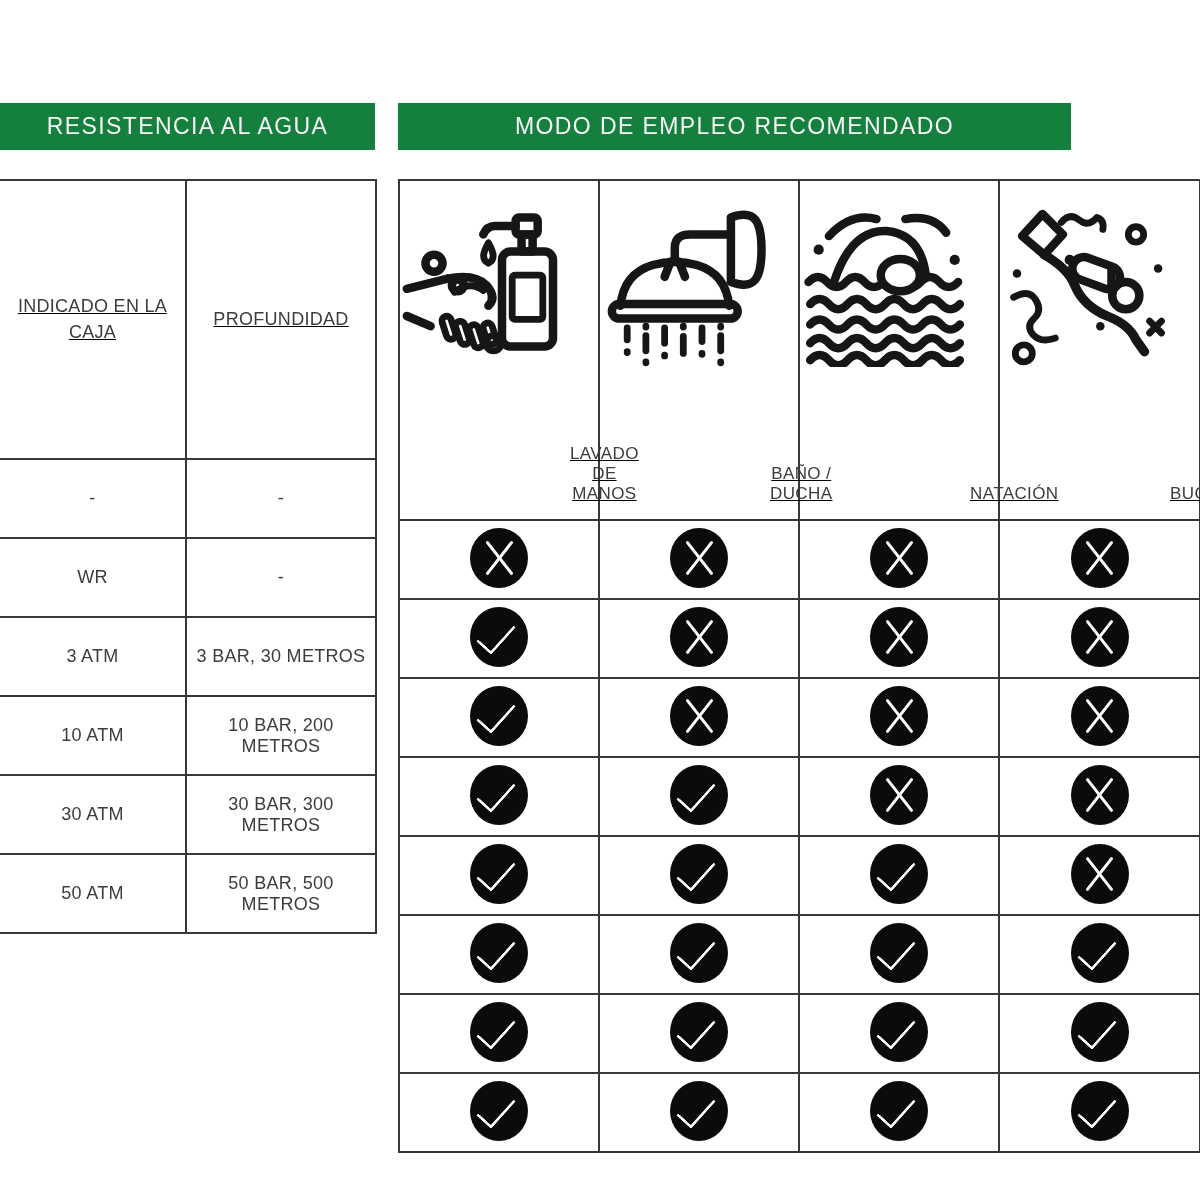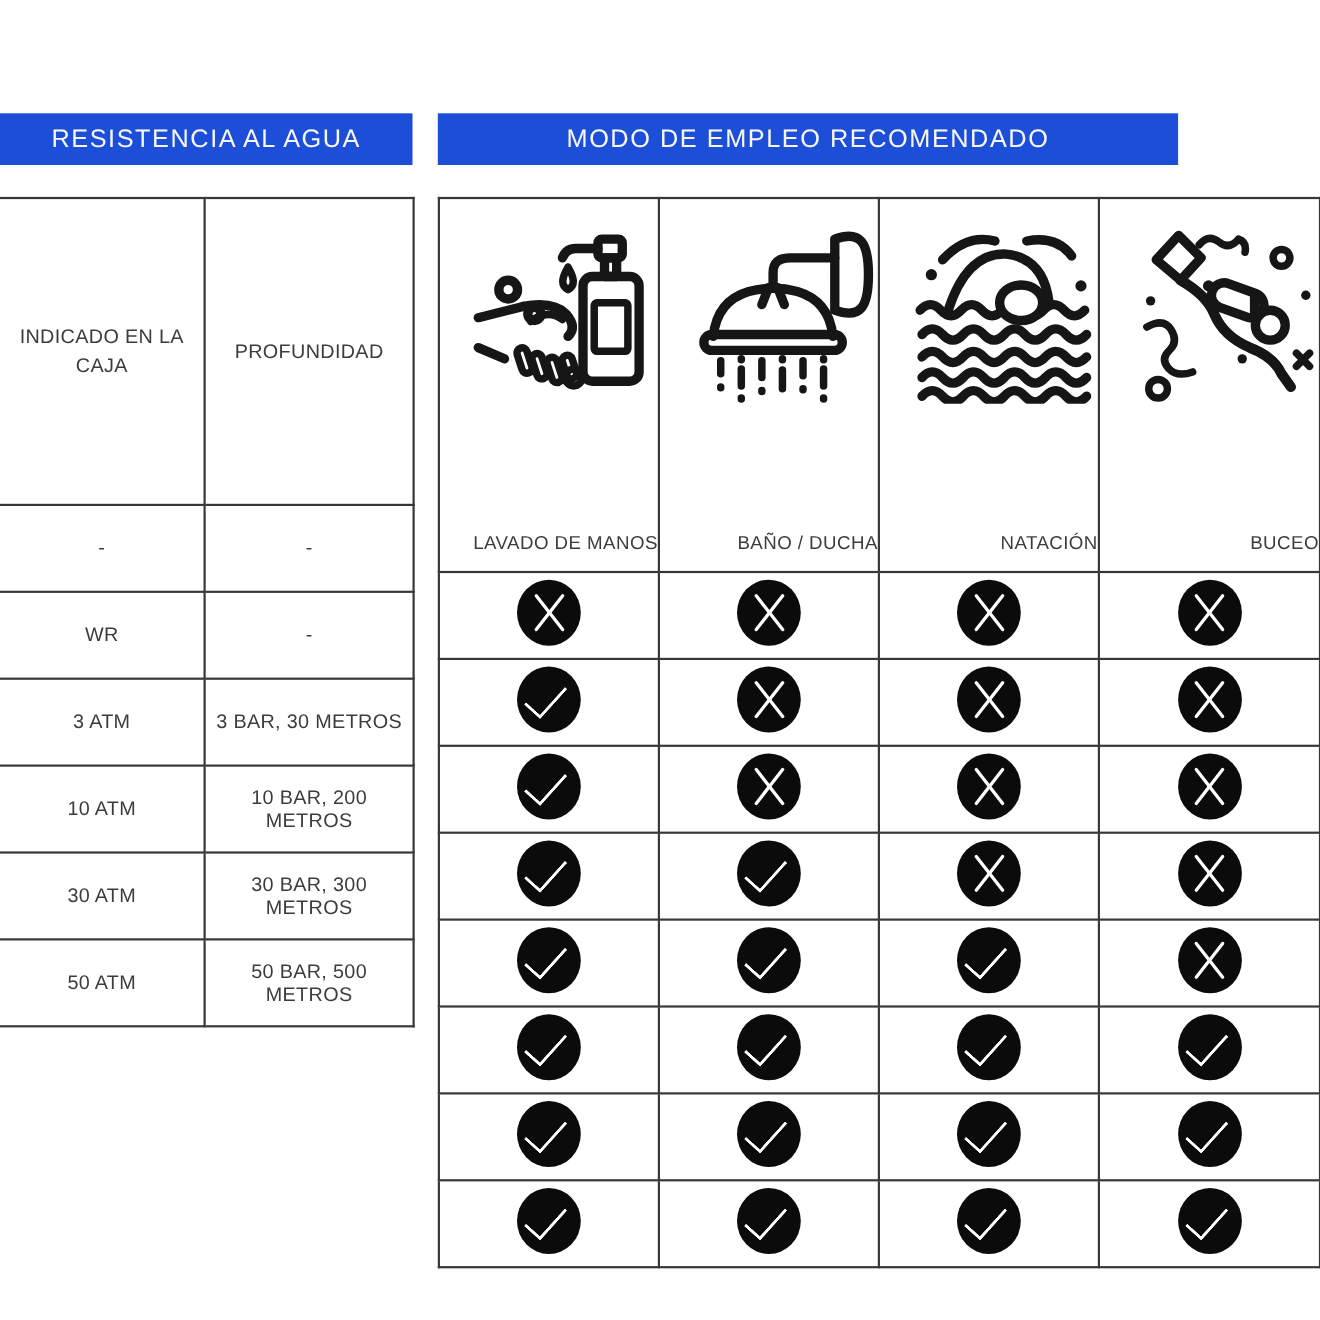--- a/index.html
+++ b/index.html
@@ -1,38 +1,38 @@
 <!DOCTYPE html>
 <html><head>
 <meta charset="utf-8">
 <style>
   html,body{margin:0;padding:0;background:#ffffff;}
   body{width:1200px;height:1200px;font-family:"Liberation Sans",sans-serif;}
   .canvas{position:relative;width:1200px;height:1200px;background:#fff;overflow:hidden;}
 
   
-  .bar{position:absolute;top:103px;height:47px;background:#1d4ed8;color:#f7f7f7;
+  .bar{position:absolute;top:103px;height:47px;background:#15803d;color:#f7f7f7;
        display:flex;align-items:center;justify-content:center;
        font-size:23px;font-weight:400;letter-spacing:1.4px;white-space:nowrap;}
   .bar-left{left:0;width:375px;}
   .bar-right{left:398px;width:673px;}
 
   
   table{border-collapse:collapse;position:absolute;top:179px;table-layout:fixed;}
   .tbl-left{left:-2px;width:377px;}
   .tbl-right{left:398px;width:801px;}
   th,td{border:2px solid #383838;padding:0;text-align:center;vertical-align:middle;
         color:#3c3c3c;font-weight:400;}
   .tbl-left th{font-size:18px;line-height:1.4;padding:0 14px;letter-spacing:.3px;}
   .tbl-left td{font-size:18px;letter-spacing:.3px;}
-  .hrow{height:279px;}
+  .hrow{height:279px;text-decoration:underline;}
   .drow{height:79px;}
 
   
-  .iconwrap{display:flex;flex-direction:column;align-items:flex-end;height:338px;}
+  .iconwrap{display:flex;flex-direction:row;align-items:flex-start;height:338px;}
   .iconwrap svg{margin-top:16px;flex:0 0 auto;}
   .icon-label{margin-top:auto;padding-bottom:15px;font-size:17px;letter-spacing:.4px;color:#3c3c3c;}
   .hicon{stroke:#161616;fill:none;stroke-width:10;stroke-linecap:round;stroke-linejoin:round;}
   .hicon .thin{stroke-width:8;}
   .hicon .thick{stroke-width:11;}
   .hicon .dot{fill:#161616;stroke:none;}
 
   
   .mark{display:inline-block;width:58px;height:60px;border-radius:50%;background:#0b0b0b;position:relative;}
   .mark.no::before,.mark.no::after{content:"";position:absolute;width:3px;height:42px;background:#fff;

